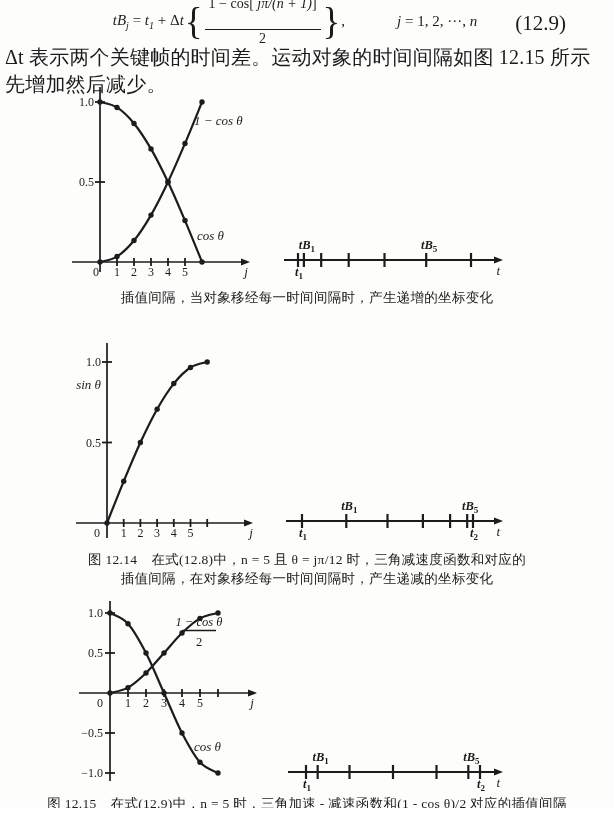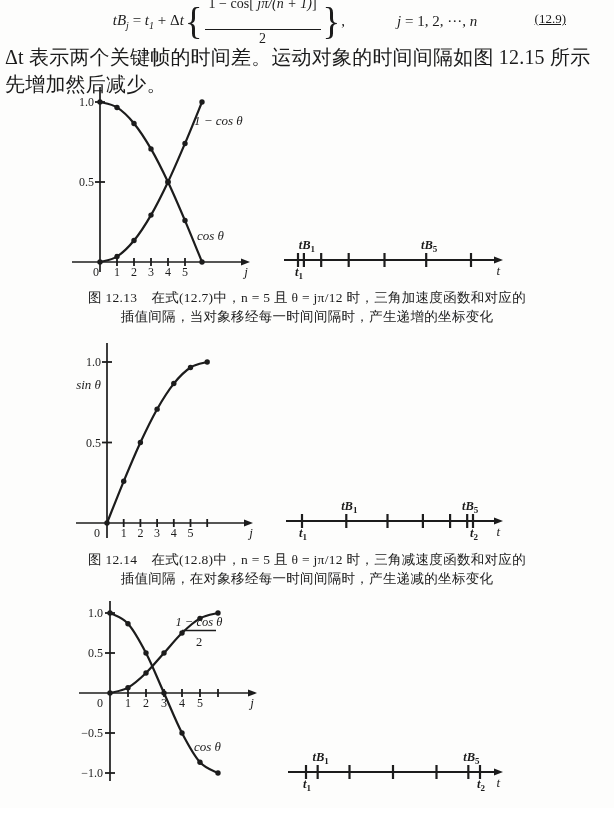--- a/index.html
+++ b/index.html
@@ -18,21 +18,21 @@
     font-size:15px;
   }
   .m-run{white-space:pre;}
   .it{font-style:italic;}
   .formula-row sub{font-size:10px;font-style:italic;}
   .brace{font-size:37px;font-weight:400;line-height:1;transform:scaleY(1.02);padding:0 1px;}
   .frac{display:inline-flex;flex-direction:column;align-items:center;font-size:14px;vertical-align:middle;margin:0 1px;}
   .frac .num{padding:0 4px 17px;border-bottom:1.3px solid #1b1b1b;white-space:pre;}
   .frac .den{padding-top:1px;}
   .cond{margin-left:52px;white-space:pre;}
-  .eq-number{position:absolute;right:36px;top:11px;font-size:13px;text-decoration:underline;}
+  .eq-number{position:absolute;right:36px;top:11px;font-size:21px;}
   
   .para{
     position:absolute;top:44px;left:5px;width:600px;
     font-size:20px;letter-spacing:0.2px;
   }
   
   .fig-canvas{position:absolute;top:0;left:0;}
   
   .caption{
     position:absolute;left:0;width:614px;text-align:center;
@@ -229,25 +229,27 @@
         <line x1="480" y1="765" x2="480" y2="779" stroke="#1c1c1c" stroke-width="2.2"></line>
         <text x="320.658" y="761" font-size="12.5" fill="#1c1c1c" text-anchor="middle"><tspan font-style="italic" font-weight="bold">tB</tspan><tspan font-size="9" dy="3" font-weight="bold">1</tspan></text>
         <text x="471.342" y="761" font-size="12.5" fill="#1c1c1c" text-anchor="middle"><tspan font-style="italic" font-weight="bold">tB</tspan><tspan font-size="9" dy="3" font-weight="bold">5</tspan></text>
         <text x="307" y="788" font-size="12.5" fill="#1c1c1c" text-anchor="middle"><tspan font-style="italic" font-weight="bold">t</tspan><tspan font-size="9" dy="3" font-weight="bold">1</tspan></text>
         <text x="481" y="788" font-size="12.5" fill="#1c1c1c" text-anchor="middle"><tspan font-style="italic" font-weight="bold">t</tspan><tspan font-size="9" dy="3" font-weight="bold">2</tspan></text>
         <text x="500" y="787" font-size="13" fill="#1c1c1c" text-anchor="end" font-style="italic">t</text>
       </g>
   </svg>
 
   <div class="caption cap-1">
-    <div><span class="cap-label">图 12.13</span><span>在式(12.7)中，n = 5 且 θ = jπ/12 时，三角加速度函数和对应的</span></div>
     <div><span>插值间隔，当对象移经每一时间间隔时，产生递增的坐标变化</span></div>
   </div>
 
   <div class="caption cap-2">
     <div><span class="cap-label">图 12.14</span><span>在式(12.8)中，n = 5 且 θ = jπ/12 时，三角减速度函数和对应的</span></div>
     <div><span>插值间隔，在对象移经每一时间间隔时，产生递减的坐标变化</span></div>
   </div>
 
+  <div class="caption cap-3">
+    <div><span class="cap-label">图 12.15</span><span>在式(12.9)中，n = 5 时，三角加速 - 减速函数和(1 - cos θ)/2 对应的插值间隔</span></div>
+  </div>
 
   <div class="watermark">CSDN @风吹向我吧~</div>
 
 </div>
 
 </body></html>

